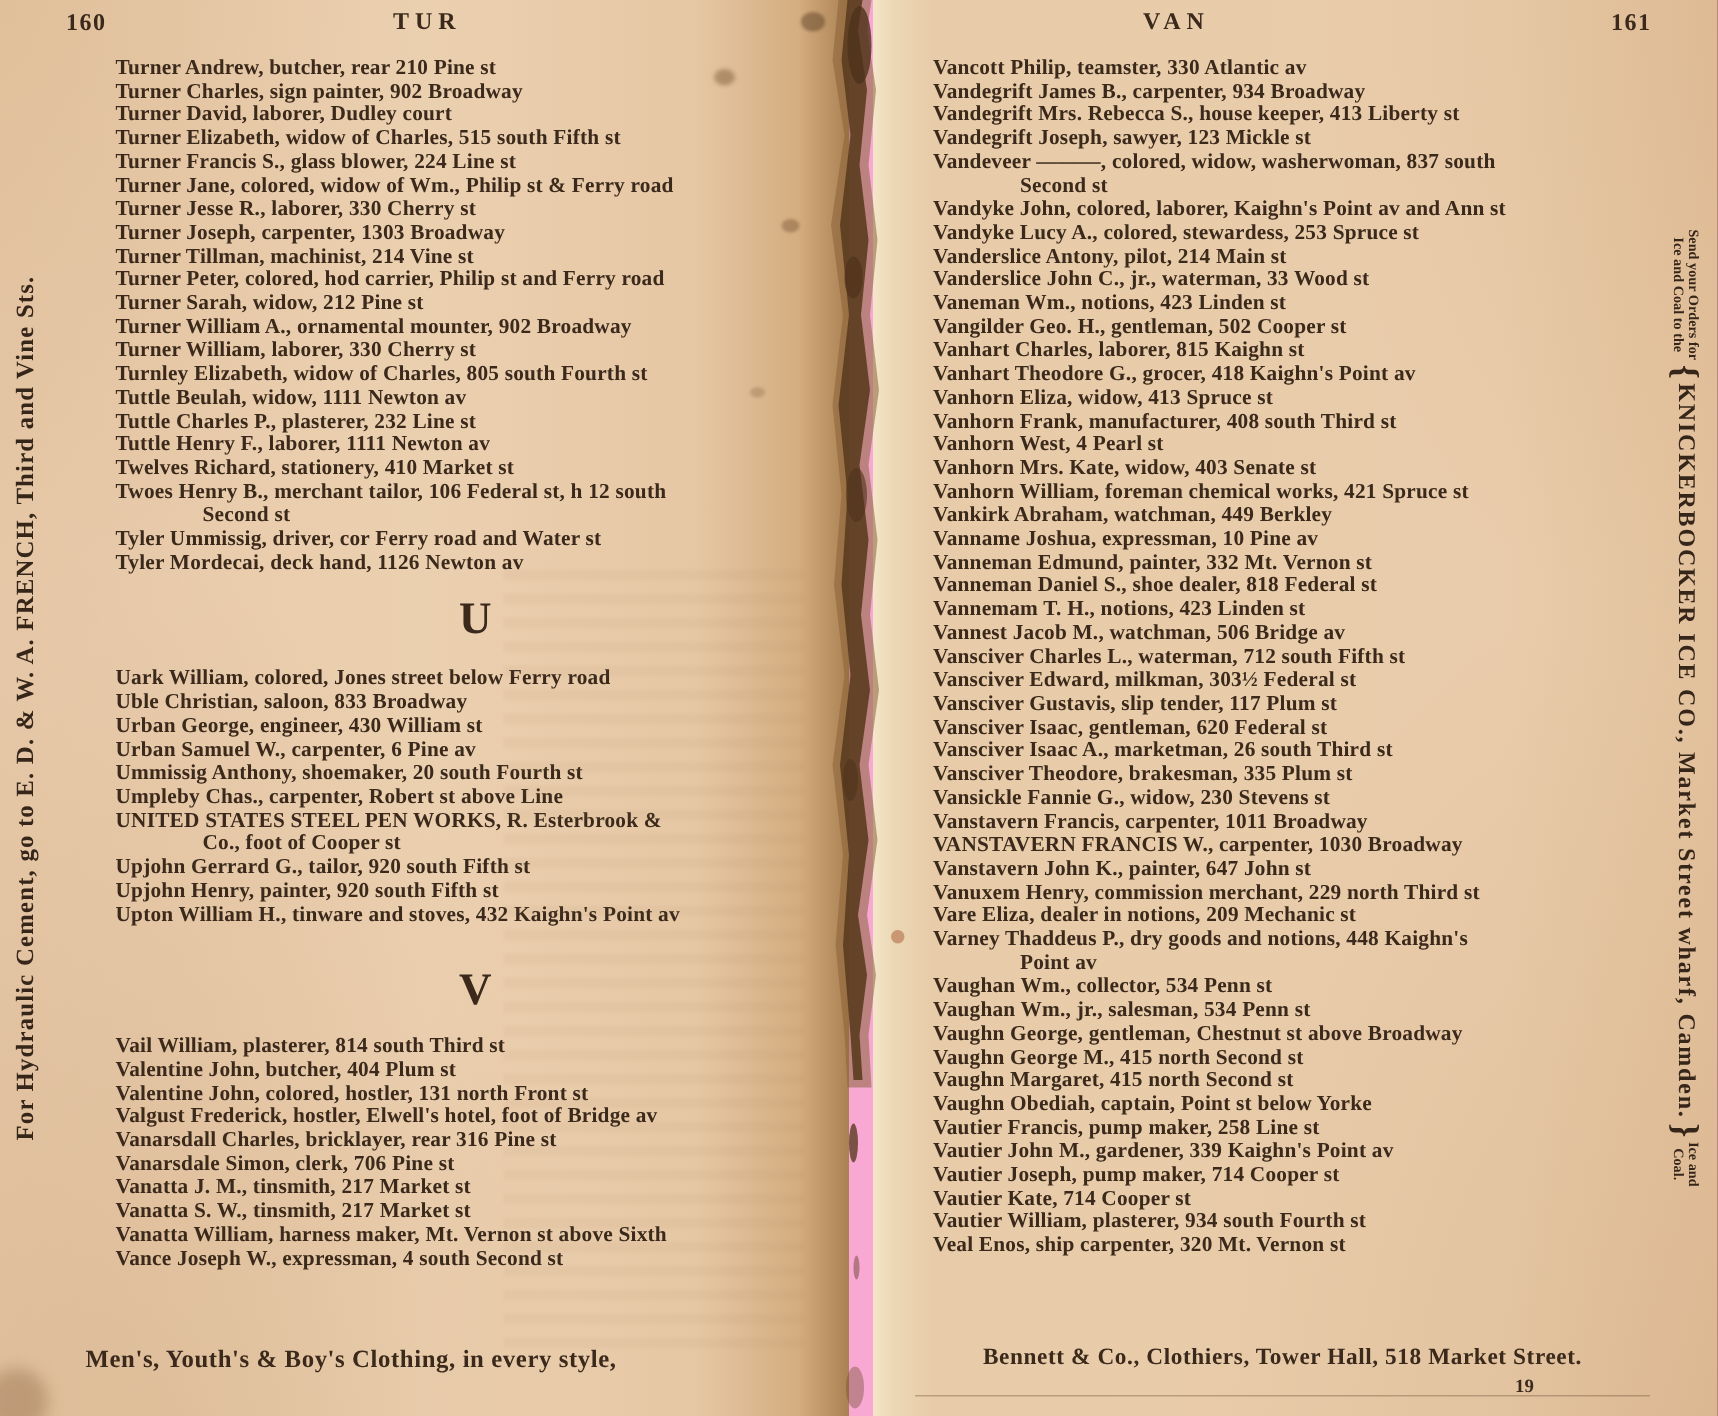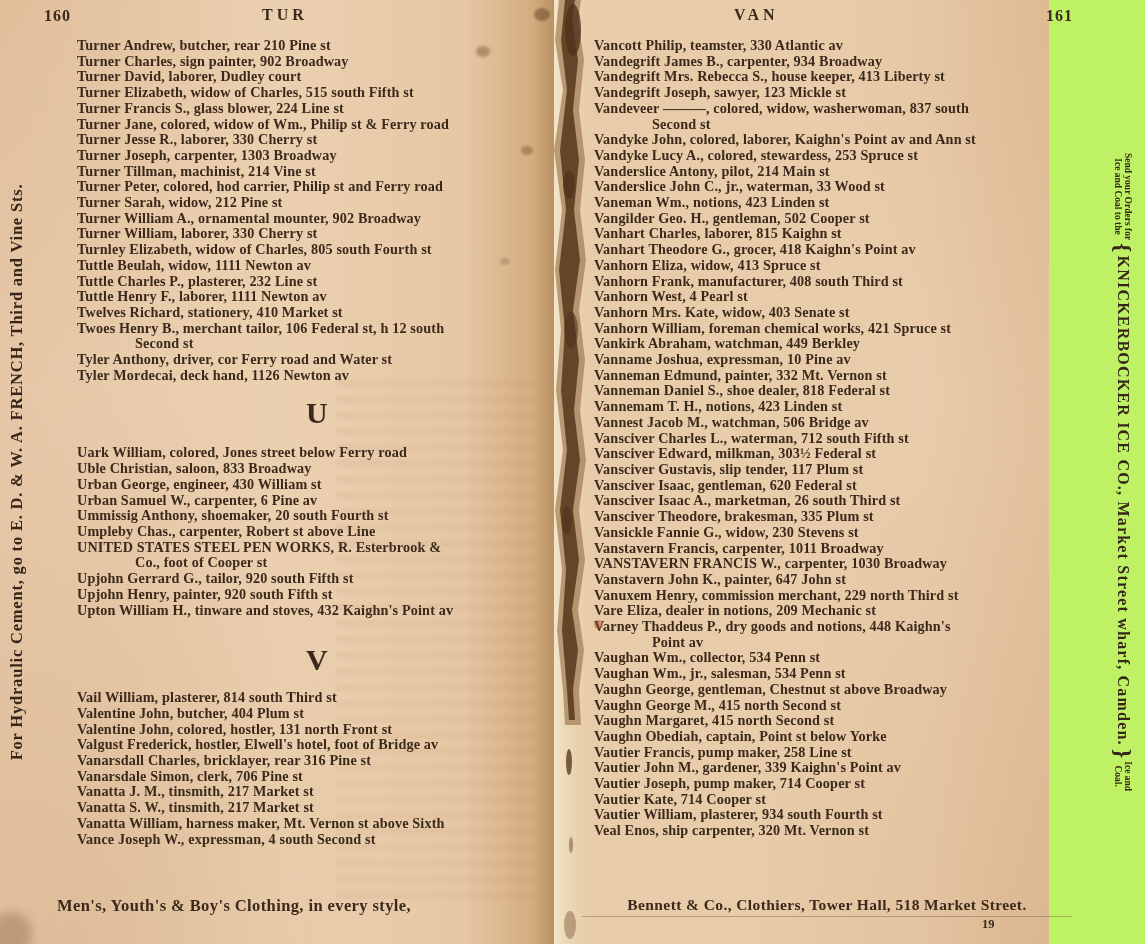--- a/index.html
+++ b/index.html
@@ -1,31 +1,31 @@
 <!DOCTYPE html>
 <html><head>
 <meta charset="utf-8">
 <style>
   html,body { margin:0; padding:0; background:#7d5f3e; }
   .book {
     position:relative; width:1145px; height:944px; overflow:hidden;
-    background:#bef264;
+    background:#f9a8d4;
     font-family:"Liberation Serif","DejaVu Serif",serif;
     color:#3b2a1c;
   }
   .page { position:absolute; top:0; height:944px; }
   .page-left {
     left:0; width:566px;
     background:
       radial-gradient(ellipse at 15% 108%, rgba(185,135,85,.22), transparent 45%),
       radial-gradient(ellipse at 0% -5%, rgba(205,160,110,.25), transparent 35%),
       linear-gradient(to right, #e6c8a8 0%, #ebd0b0 50%, #e6c7a4 82%, #d4ad80 94%, #aa8152 100%);
   }
   .page-right {
-    left:554px; width:495px;
+    left:582px; width:563px;
     background:
       radial-gradient(ellipse at 95% 108%, rgba(185,135,85,.20), transparent 45%),
       radial-gradient(ellipse at 105% 0%, rgba(200,155,105,.22), transparent 35%),
       linear-gradient(to right, #f3e6c8 0%, #ecd7b4 2.5%, #e8cca9 7%, #e9ccab 75%, #e3c29e 100%);
   }
   .page-left::after {
     content:""; position:absolute; right:30px; top:380px; width:200px; height:520px;
     background:repeating-linear-gradient(rgba(150,110,75,.06) 0 7px, transparent 7px 16px);
     filter:blur(1px); pointer-events:none;
   }
@@ -34,21 +34,21 @@
   .col { position:absolute; top:38px; font-size:14.2px; font-weight:bold; line-height:15.7px; letter-spacing:.15px; }
   .col-left  { left:42px;  width:516px;margin-left:35px; }
   .col-right { left:40px;  width:478px; }
   .entry { padding-left:58px; text-indent:-58px; white-space:nowrap; }
   .sec-letter { text-align:center; font-size:30px; line-height:32px; font-weight:bold; width:480px; }
   .sec-u { margin-top:14px; margin-bottom:16px; }
   .sec-v { margin-top:26px; margin-bottom:14px; }
   .footer-line { position:absolute; top:896px; font-size:16.5px; font-weight:bold; letter-spacing:.4px; }
   .footer-left  { left:57px; width:470px; text-align:left; }
   .footer-right { left:28px; width:490px; text-align:center; font-size:15.5px;
-                  border-bottom:1px solid rgba(100,70,45,.35); padding-bottom:2px; }
+                  border-bottom:1px solid rgba(100,70,45,.35); padding-bottom:16px; }
   .sig { position:absolute; left:428px; top:917px; font-size:12.5px; font-weight:bold; }
   
   .side-left {
     position:absolute; left:17px; top:472px; width:850px;
     transform:translate(-50%,-50%) rotate(-90deg);
     text-align:center; font-size:16.5px; font-weight:bold; letter-spacing:.8px;
     white-space:nowrap; color:#36261a;
   }
   .side-right {
     position:absolute; left:1123px; top:472px; width:920px;
@@ -92,21 +92,21 @@
           <div class="entry">Turner Peter, colored, hod carrier, Philip st and Ferry road</div>
           <div class="entry">Turner Sarah, widow, 212 Pine st</div>
           <div class="entry">Turner William A., ornamental mounter, 902 Broadway</div>
           <div class="entry">Turner William, laborer, 330 Cherry st</div>
           <div class="entry">Turnley Elizabeth, widow of Charles, 805 south Fourth st</div>
           <div class="entry">Tuttle Beulah, widow, 1111 Newton av</div>
           <div class="entry">Tuttle Charles P., plasterer, 232 Line st</div>
           <div class="entry">Tuttle Henry F., laborer, 1111 Newton av</div>
           <div class="entry">Twelves Richard, stationery, 410 Market st</div>
           <div class="entry">Twoes Henry B., merchant tailor, 106 Federal st, h 12 south<br>Second st</div>
-          <div class="entry">Tyler Anthony, driver, cor Ferry road and Water st</div>
+          <div class="entry">Tyler Ummissig, driver, cor Ferry road and Water st</div>
           <div class="entry">Tyler Mordecai, deck hand, 1126 Newton av</div>
         </div>
       <div class="sec-letter sec-u">U</div>
       <div>
           <div class="entry">Uark William, colored, Jones street below Ferry road</div>
           <div class="entry">Uble Christian, saloon, 833 Broadway</div>
           <div class="entry">Urban George, engineer, 430 William st</div>
           <div class="entry">Urban Samuel W., carpenter, 6 Pine av</div>
           <div class="entry">Ummissig Anthony, shoemaker, 20 south Fourth st</div>
           <div class="entry">Umpleby Chas., carpenter, Robert st above Line</div>

